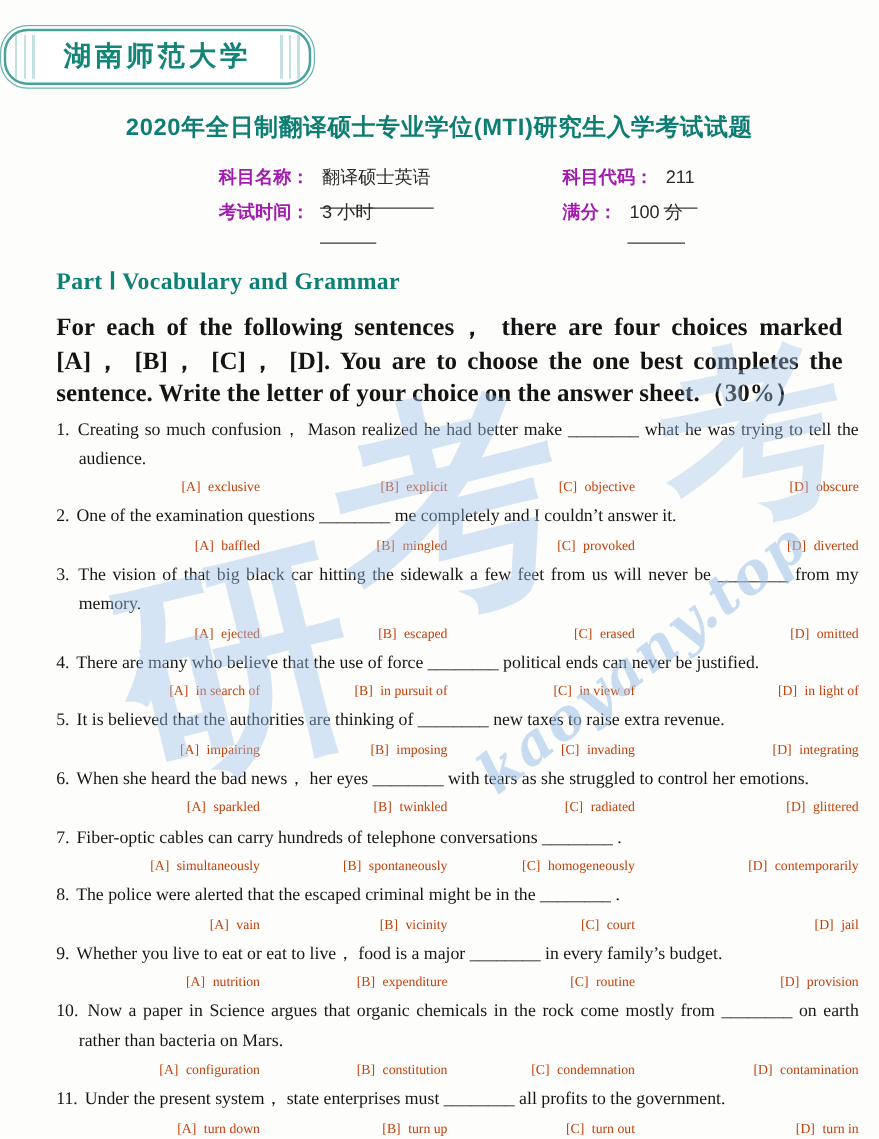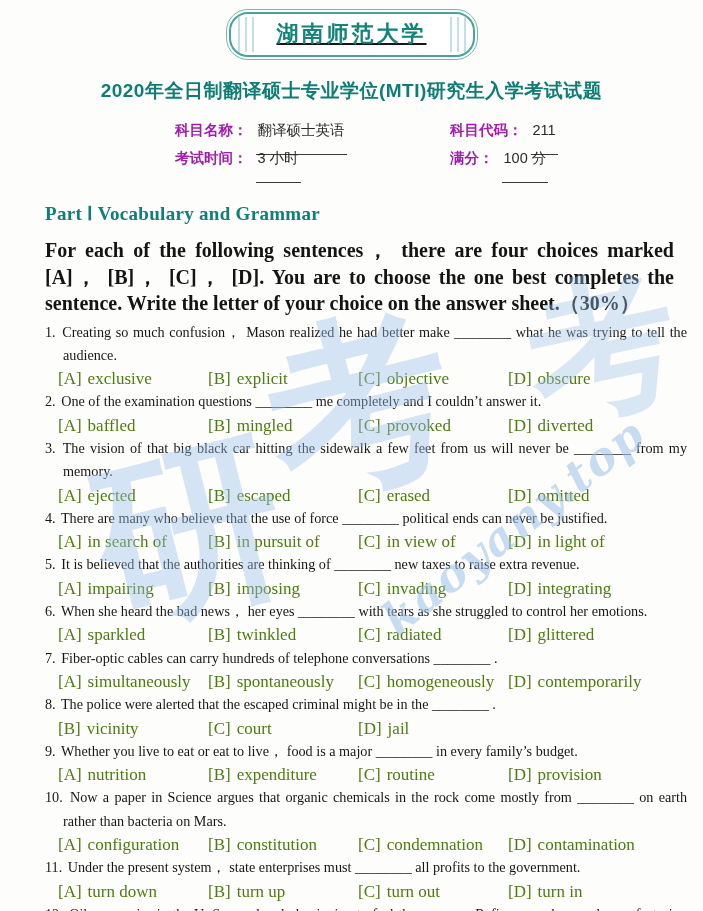--- a/index.html
+++ b/index.html
@@ -4,21 +4,21 @@
 <style>
   html,body { margin:0; padding:0; background:#ffffff; }
   .page {
     position:relative; width:703px; height:911px; overflow:hidden;
     background:#fdfdfb; color:#171717;
     font-family:"Liberation Serif", serif;
   }
   .content { position:relative; z-index:1; }
 
   
-  .badge-wrap { display:flex; justify-content:center; padding-top:9px;text-decoration:underline; }
+  .badge-wrap { display:flex; padding-top:20px; }
   .badge { border:1px solid #6fb8b2; border-radius:22px; padding:2px; background:#ffffff; }
   .badge-inner {
     position:relative; border:2px solid #47a39c; border-radius:19px;
     padding:5px 46px 6px; overflow:hidden;
     font-family:"Liberation Sans", sans-serif; font-weight:bold;
     font-size:22px; letter-spacing:3px; color:#128579; white-space:nowrap;
   }
   .badge-inner::before, .badge-inner::after {
     content:""; position:absolute; top:3px; bottom:3px; width:16px;
     background:repeating-linear-gradient(90deg,#c3e1e3 0 2px, rgba(0,0,0,0) 2px 7px);
@@ -53,21 +53,21 @@
 
   
   .question-list { margin:4px 16px 0 45px; }
   .q-text {
     font-size:14.2px; line-height:23.3px; text-align:justify;
     padding-left:18px; text-indent:-18px; color:#161616;
   }
   .q-num { margin-right:2px; }
   .options {
     display:grid; grid-template-columns:150px 150px 150px auto;
-    margin-left:13px; font-size:17px; line-height:23.3px; color:#4d7c0f;
+    margin-left:13px; font-size:11px; line-height:23.3px; color:#c2410c;text-align:right;
   }
   .option { white-space:nowrap; }
   .option .bk { margin-right:6px; }
 
   
   .wm-layer { position:absolute; inset:0; z-index:2; pointer-events:none; }
   .wm { position:absolute; mix-blend-mode:multiply; color:#9cc1e9; font-weight:bold; }
   .wm-cjk-a { left:268px; top:282px; font-size:185px; opacity:.42; transform:rotate(-14deg); }
   .wm-cjk-b { left:98px;  top:408px; font-size:185px; opacity:.42; transform:rotate(-14deg); }
   .wm-cjk-c { left:528px; top:248px; font-size:150px; opacity:.38; transform:rotate(-12deg); }
@@ -178,20 +178,21 @@
           <div class="options">
             <span class="option"><span class="bk">[A]</span>simultaneously</span>
             <span class="option"><span class="bk">[B]</span>spontaneously</span>
             <span class="option"><span class="bk">[C]</span>homogeneously</span>
             <span class="option"><span class="bk">[D]</span>contemporarily</span>
           </div>
         </div>
         <div class="question">
           <div class="q-text"><span class="q-num">8.</span> The police were alerted that the escaped criminal might be in the ________ .</div>
           <div class="options">
+            <span class="option"><span class="bk">[A]</span>vain</span>
             <span class="option"><span class="bk">[B]</span>vicinity</span>
             <span class="option"><span class="bk">[C]</span>court</span>
             <span class="option"><span class="bk">[D]</span>jail</span>
           </div>
         </div>
         <div class="question">
           <div class="q-text"><span class="q-num">9.</span> Whether you live to eat or eat to live， food is a major ________ in every family’s budget.</div>
           <div class="options">
             <span class="option"><span class="bk">[A]</span>nutrition</span>
             <span class="option"><span class="bk">[B]</span>expenditure</span>

